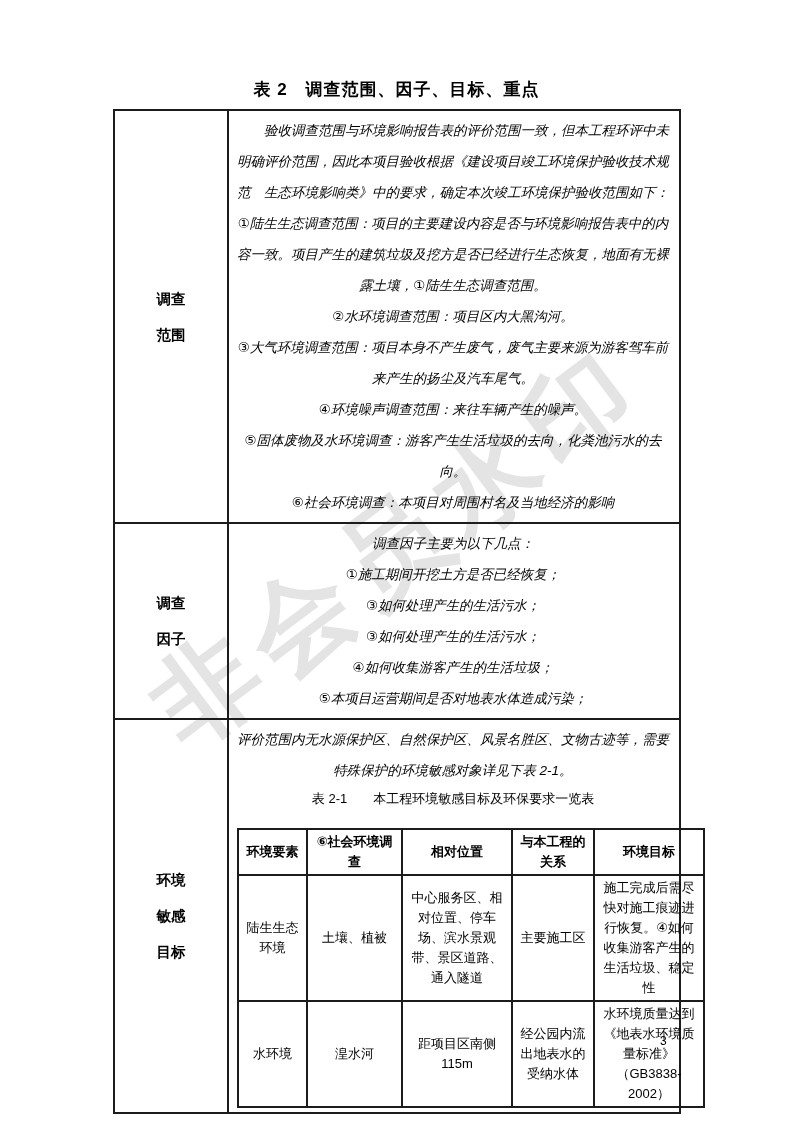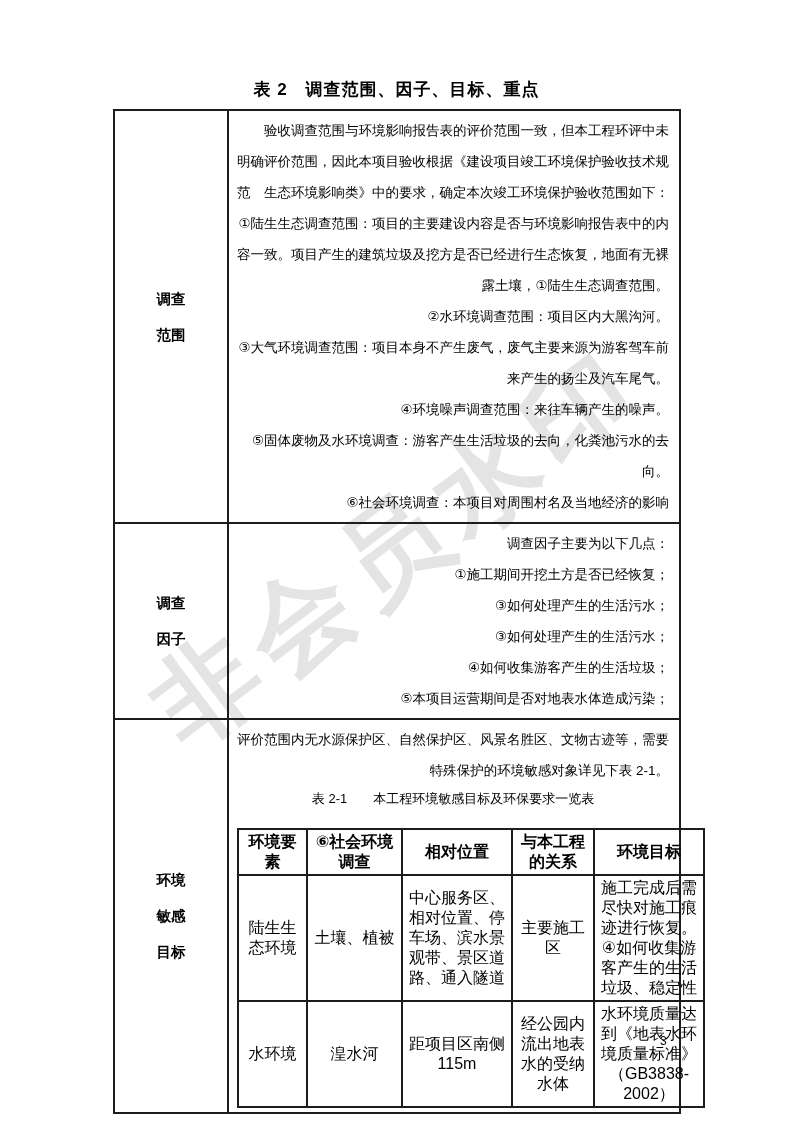--- a/index.html
+++ b/index.html
@@ -56,35 +56,36 @@
     vertical-align:top;
     padding:4px 10px 4px 8px !important;
     font-size:13.5px;
   }
   tr.r1{height:373px;}
   tr.r2{height:189px;}
   tr.r3{height:310px;}
   .content-cell p{
     margin:0;
     line-height:31px;
-    text-align:right;
+    text-align:center;
+    font-style:italic;
   }
   .content-cell p.indent{text-indent:2em;}
   .subtable-title{
     margin:4px 0 2px 0;
     text-align:center;
     font-weight:normal;
     font-size:13px;
   }
   table.sub{
     border-collapse:collapse;
     table-layout:fixed;
     width:454px;
     margin-left:0;
-    font-size:16px;
+    font-size:13px;
     margin-top:20px;
   }
   table.sub td,table.sub th{
     border:2px solid #1c1c1c;
     text-align:center;
     vertical-align:middle;
     padding:2px 3px;
     line-height:20px;
     font-weight:normal;
   }

